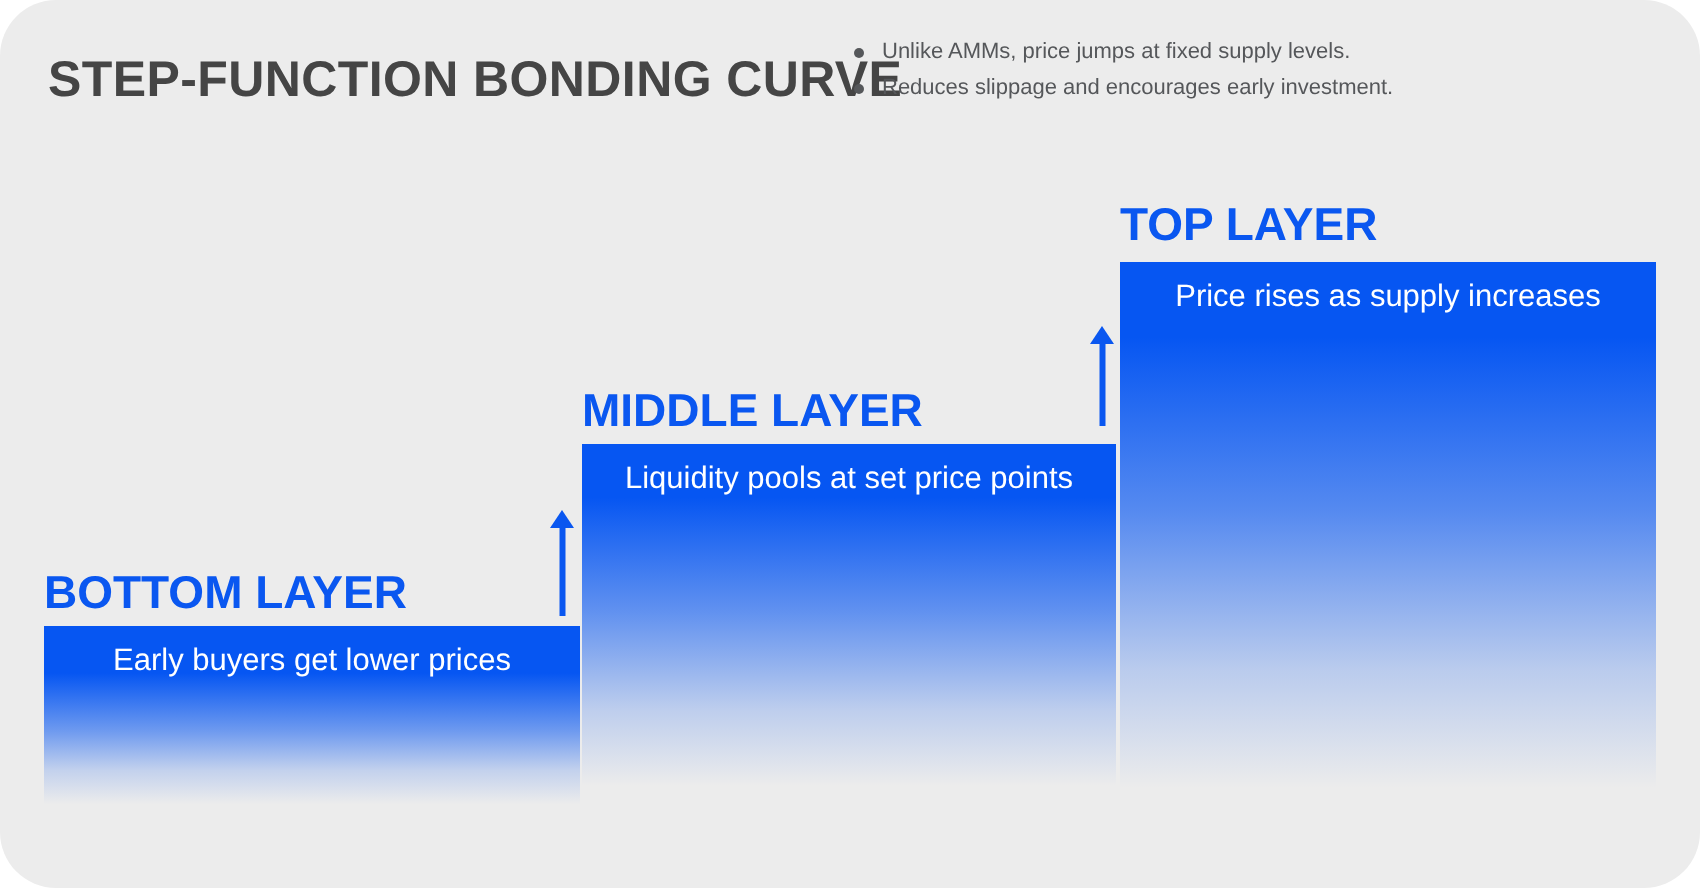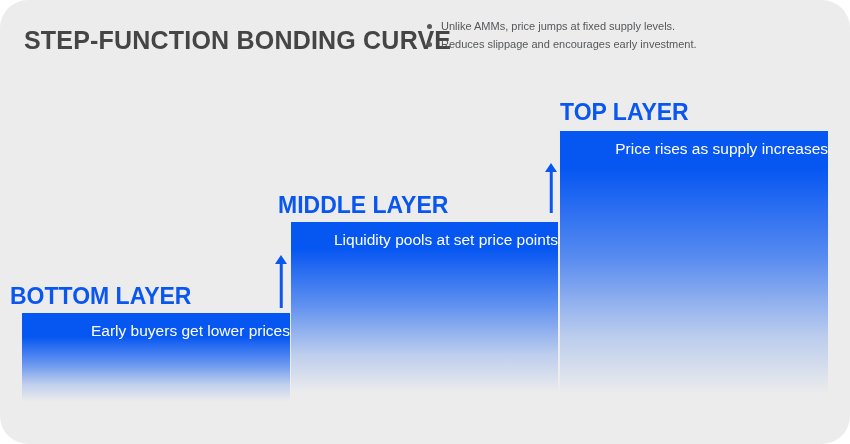--- a/index.html
+++ b/index.html
@@ -26,25 +26,25 @@
     width:5px;height:5px;border-radius:50%;
     background:var(--bullet-gray);margin-right:9px;flex:0 0 auto;
   }
   .bullet-text{font-size:11px;color:var(--bullet-gray);white-space:nowrap;}
 
   .layer-heading{
     position:absolute;
     font-size:23px;font-weight:700;color:var(--heading-blue);
     white-space:nowrap;
   }
-  .heading-bottom{left:10px;width:268px;top:283px;}
-  .heading-middle{left:278px;width:267px;top:192px;}
+  .heading-bottom{left:22px;width:268px;top:283px;}
+  .heading-middle{left:291px;width:267px;top:192px;}
   .heading-top{left:560px;width:268px;top:99px;}
 
-  .block{position:absolute;bottom:0;text-align:right;}
+  .block{position:absolute;bottom:0;text-align:center;}
   .block-bottom{
     left:22px;top:313px;width:268px;
     background:linear-gradient(180deg,var(--accent) 0%,var(--accent) 18%,
       rgba(6,86,242,.55) 40%,rgba(6,86,242,.18) 55%,rgba(6,86,242,0) 68%);
   }
   .block-middle{
     left:291px;top:222px;width:267px;
     background:linear-gradient(180deg,var(--accent) 0%,var(--accent) 12%,
       rgba(6,86,242,.60) 38%,rgba(6,86,242,.20) 60%,rgba(6,86,242,0) 77%);
   }

